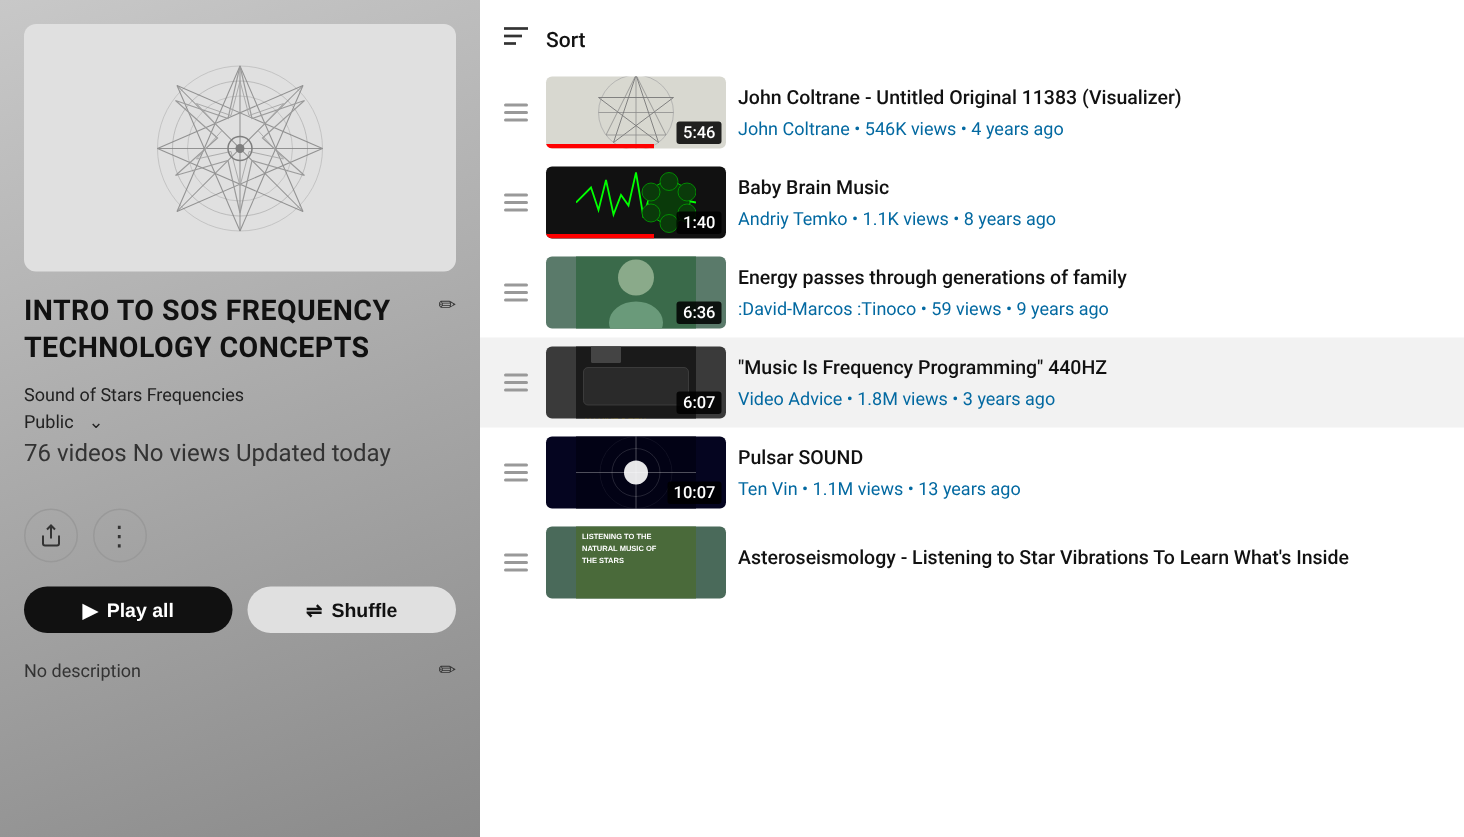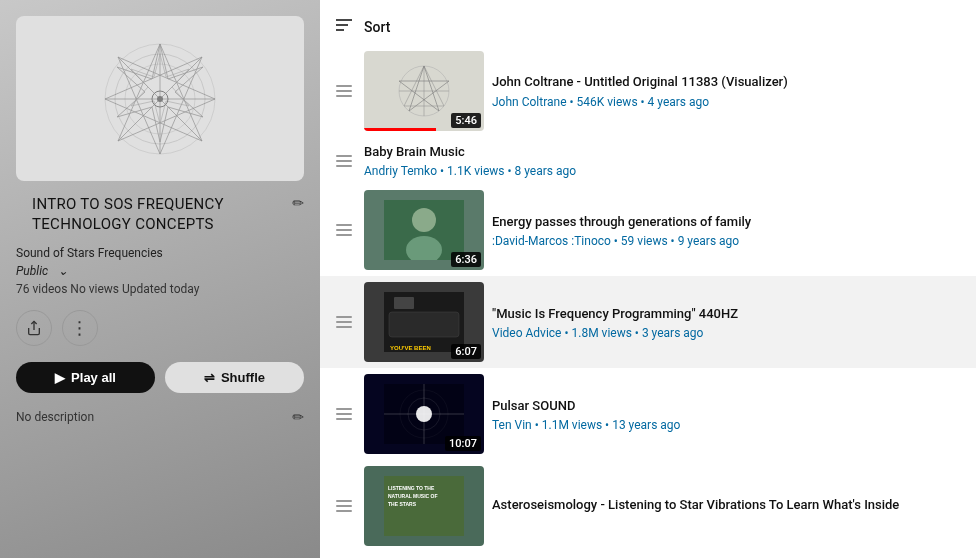--- a/index.html
+++ b/index.html
@@ -39,51 +39,49 @@
       position: relative;
     }
 
     .sidebar-thumbnail svg {
       width: 120px;
       height: 120px;
       opacity: 0.7;
     }
 
     .sidebar-title {
-      font-size: 15px;
-      font-weight: 400;
+      font-size: 19px;
+      font-weight: 700;
       color: #111;
       line-height: 1.3;
       margin-bottom: 6px;
       text-transform: uppercase;
       letter-spacing: 0.3px;
-      margin-left: 16px;
     }
 
     .sidebar-channel {
       font-size: 12px;
       color: #222;
       margin-bottom: 4px;
     }
 
     .sidebar-visibility {
       font-size: 12px;
       color: #222;
       margin-bottom: 4px;
       display: flex;
       align-items: center;
       gap: 10px;
       cursor: pointer;
-      font-style: italic;
     }
 
     .sidebar-stats {
-      font-size: 12px;
+      font-size: 16px;
       color: #333;
-      margin-bottom: 14px;
+      margin-bottom: 28px;
     }
 
     .sidebar-actions {
       display: flex;
       gap: 10px;
       margin-bottom: 16px;
       align-items: center;
     }
 
     .action-icon-btn {
@@ -213,21 +211,21 @@
       display: block;
       width: 16px;
       height: 2px;
       background: #999;
       border-radius: 1px;
     }
 
     .video-thumb {
       width: 120px;
       min-width: 120px;
-      height: 80px;
+      height: 48px;
       border-radius: 4px;
       background: #ccc;
       position: relative;
       overflow: hidden;
       flex-shrink: 0;
     }
 
     .thumb-inner {
       width: 100%;
       height: 100%;
@@ -394,20 +392,38 @@
       <div class="video-title">John Coltrane - Untitled Original 11383 (Visualizer)</div>
       <div class="video-meta">John Coltrane • 546K views • 4 years ago</div>
     </div>
   </li>
       <li class="video-item">
     <div class="drag-handle">
       <span></span>
           <span></span>
           <span></span>
     </div>
+    <div class="video-thumb" style="background:#111">
+      <div class="thumb-inner">
+            <svg width="80" height="60" viewBox="0 0 80 60">
+
+      <polyline points="0,30 10,20 15,35 20,15 25,38 30,25 35,32 40,10 45,40 50,22 55,36 60,18 65,32 70,28 80,30" fill="none" stroke="#0f0" stroke-width="1.2"></polyline>
+
+      <circle cx="62" cy="30" r="14" fill="#0a3a0a" stroke="#0f0" stroke-width="0.5"></circle>
+      <circle cx="62" cy="16" r="6" fill="#0a3a0a" stroke="#0a0" stroke-width="0.5"></circle>
+      <circle cx="62" cy="44" r="6" fill="#0a3a0a" stroke="#0a0" stroke-width="0.5"></circle>
+      <circle cx="50" cy="23" r="6" fill="#0a3a0a" stroke="#0a0" stroke-width="0.5"></circle>
+      <circle cx="74" cy="23" r="6" fill="#0a3a0a" stroke="#0a0" stroke-width="0.5"></circle>
+      <circle cx="50" cy="37" r="6" fill="#0a3a0a" stroke="#0a0" stroke-width="0.5"></circle>
+      <circle cx="74" cy="37" r="6" fill="#0a3a0a" stroke="#0a0" stroke-width="0.5"></circle>
+    </svg>
+          </div>
+      <span class="thumb-duration">1:40</span>
+      <div class="thumb-bar"></div>
+    </div>
     <div class="video-info">
       <div class="video-title">Baby Brain Music</div>
       <div class="video-meta">Andriy Temko • 1.1K views • 8 years ago</div>
     </div>
   </li>
       <li class="video-item">
     <div class="drag-handle">
       <span></span>
           <span></span>
           <span></span>

